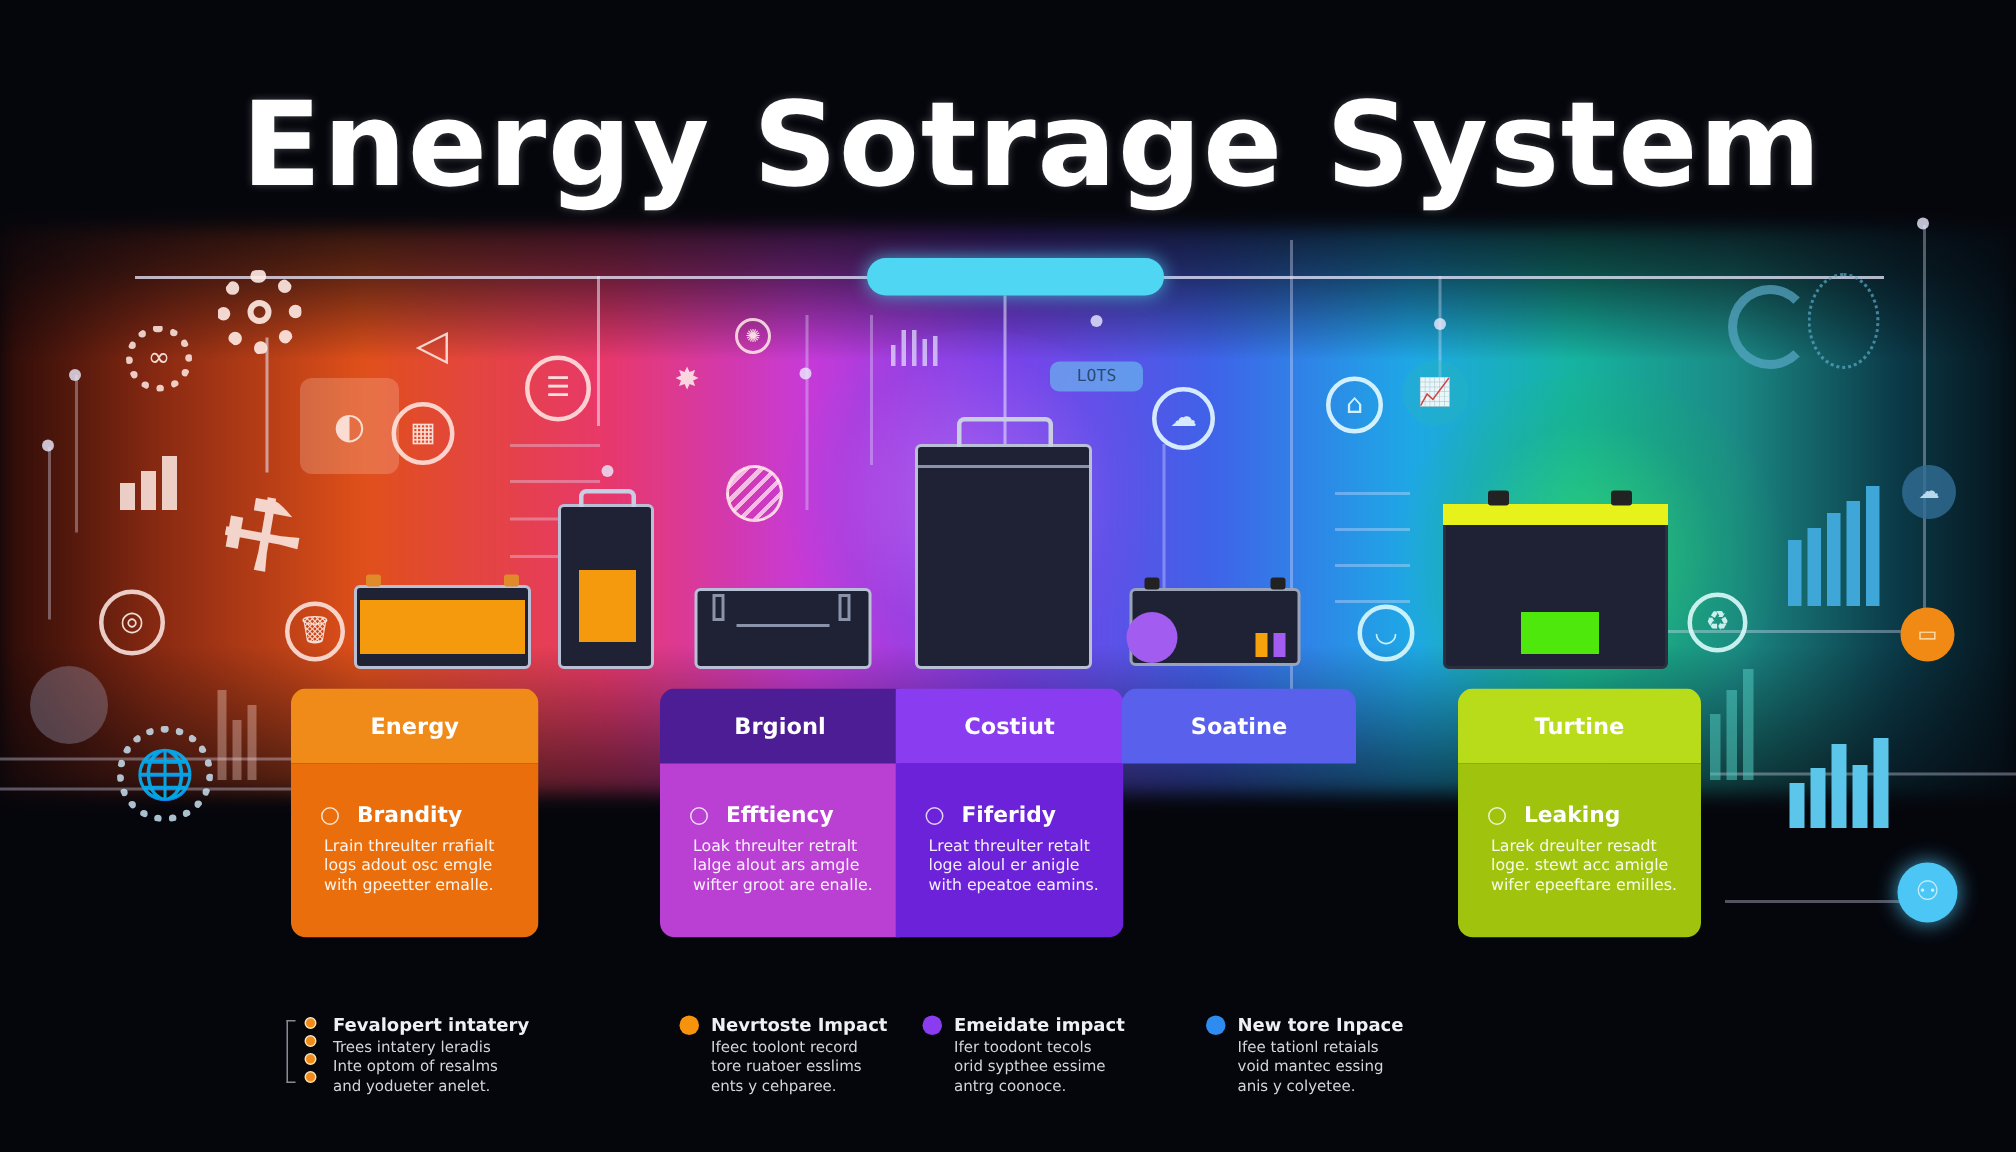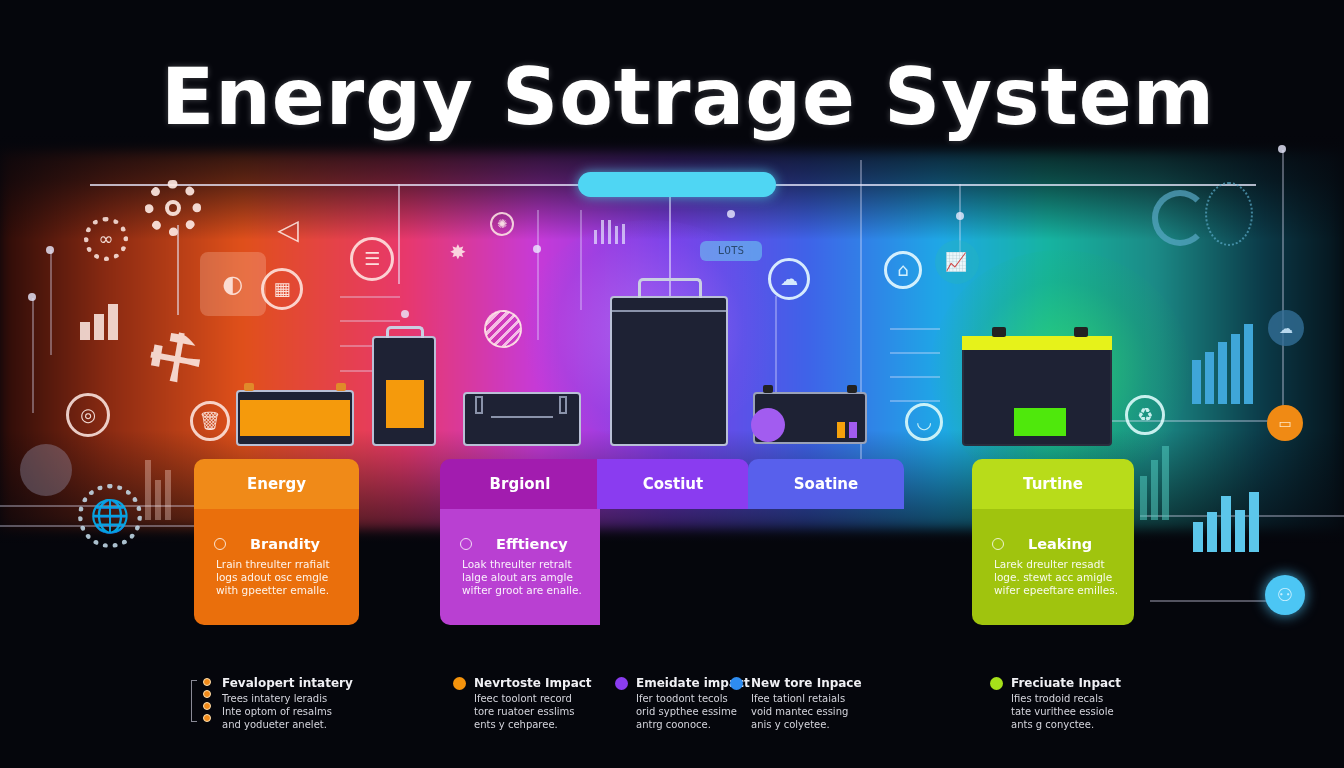--- a/index.html
+++ b/index.html
@@ -60,21 +60,21 @@
   .battery { position: absolute; background: #1e2234; border: 2px solid #b9c0d6; border-radius: 4px; }
   .battery .handle { position: absolute; border: 3px solid #c9cfe2; border-bottom: none; border-radius: 5px 5px 0 0; }
   .battery .label { position: absolute; }
   .terminal { position: absolute; width: 10px; height: 8px; background: #e08a2a; border-radius: 2px; }
 
   
   .card { position: absolute; top: 459px; height: 166px; border-radius: 10px; overflow: hidden; }
   .card .card-head { height: 50px; display: flex; align-items: center; justify-content: center;
     font-weight: bold; font-size: 15px; color: #fff; }
   .card .card-body { height: 116px; padding: 27px 10px 0 20px; }
-  .card .feat { display: flex; align-items: center; gap: 24px; font-weight: bold; font-size: 14.5px; color: #fff; }
+  .card .feat { display: flex; align-items: center; gap: 12px; font-weight: bold; font-size: 14.5px; color: #fff; }
   .card .feat-icon { width: 12px; height: 12px; border-radius: 50%; border: 1.5px solid rgba(255,255,255,0.8); display:inline-block; flex: 0 0 auto; }
   .card .desc { margin-top: 6px; font-size: 10.5px; line-height: 13px; color: rgba(255,255,255,0.92); padding-left: 2px; }
   .card .desc div { white-space: nowrap; }
 
   
   .impact { position: absolute; top: 676px; }
   .impact .impact-title { display: flex; align-items: center; gap: 8px; font-size: 12px; color: #f0f0f4; font-weight: bold; }
   .impact .impact-dot { width: 13px; height: 13px; border-radius: 50%; display: inline-block; }
   .impact .impact-lines { margin-top: 2px; padding-left: 21px; font-size: 10px; line-height: 13px; color: #d4d4dc; }
   .impact .impact-lines div { white-space: nowrap; }
@@ -241,36 +241,47 @@
         </div>
       <div class="desc">
         <div>Lrain threulter rrafialt</div>
           <div>logs adout osc emgle</div>
           <div>with gpeetter emalle.</div>
       </div>
     </div>
   </div>
 
   <div class="card" style="left:440px; width:160px; border-radius:10px 0 0 10px;">
-    <div class="card-head" style="background:#a21caf;">Brgionl</div>
+    <div class="card-head" style="background:#4c1d95;">Brgionl</div>
     <div class="card-body" style="background:#b940d2;">
       <div class="feat">
           <span class="feat-icon"></span>
           <span>Efftiency</span>
         </div>
       <div class="desc">
         <div>Loak threulter retralt</div>
           <div>lalge alout ars amgle</div>
           <div>wifter groot are enalle.</div>
       </div>
     </div>
   </div>
 
   <div class="card" style="left:597px; width:152px; border-radius:0 10px 10px 0;">
     <div class="card-head" style="background:#8a3cf0;">Costiut</div>
+    <div class="card-body" style="background:#6c22d8;">
+      <div class="feat">
+          <span class="feat-icon"></span>
+          <span>Fiferidy</span>
+        </div>
+      <div class="desc">
+        <div>Lreat threulter retalt</div>
+          <div>loge aloul er anigle</div>
+          <div>with epeatoe eamins.</div>
+      </div>
+    </div>
   </div>
 
   <div class="card" style="left:748px; width:156px;">
     <div class="card-head" style="background:#5860ec;">Soatine</div>
   </div>
 
   <div class="card" style="left:972px; width:162px;">
     <div class="card-head" style="background:#b8dc1a;">Turtine</div>
     <div class="card-body" style="background:#a0c40e;">
       <div class="feat">
@@ -320,36 +331,25 @@
         <span class="impact-dot" style="background:#8a3cf0;"></span>
         <span>Emeidate impact</span>
       </div>
     <div class="impact-lines">
       <div>Ifer toodont tecols</div>
         <div>orid sypthee essime</div>
         <div>antrg coonoce.</div>
     </div>
   </div>
 
-  <div class="impact" style="left:730px;">
+  <div class="impact" style="left:804px;">
     <div class="impact-title">
         <span class="impact-dot" style="background:#2e8cf0;"></span>
         <span>New tore Inpace</span>
       </div>
     <div class="impact-lines">
       <div>Ifee tationl retaials</div>
         <div>void mantec essing</div>
         <div>anis y colyetee.</div>
     </div>
   </div>
 
-  <div class="impact" style="left:990px;">
-    <div class="impact-title">
-        <span class="impact-dot" style="background:#a6e01a;"></span>
-        <span>Freciuate Inpact</span>
-      </div>
-    <div class="impact-lines">
-      <div>Ifies trodoid recals</div>
-        <div>tate vurithee essiole</div>
-        <div>ants g conyctee.</div>
-    </div>
-  </div>
 </div>
 
 </body></html>

